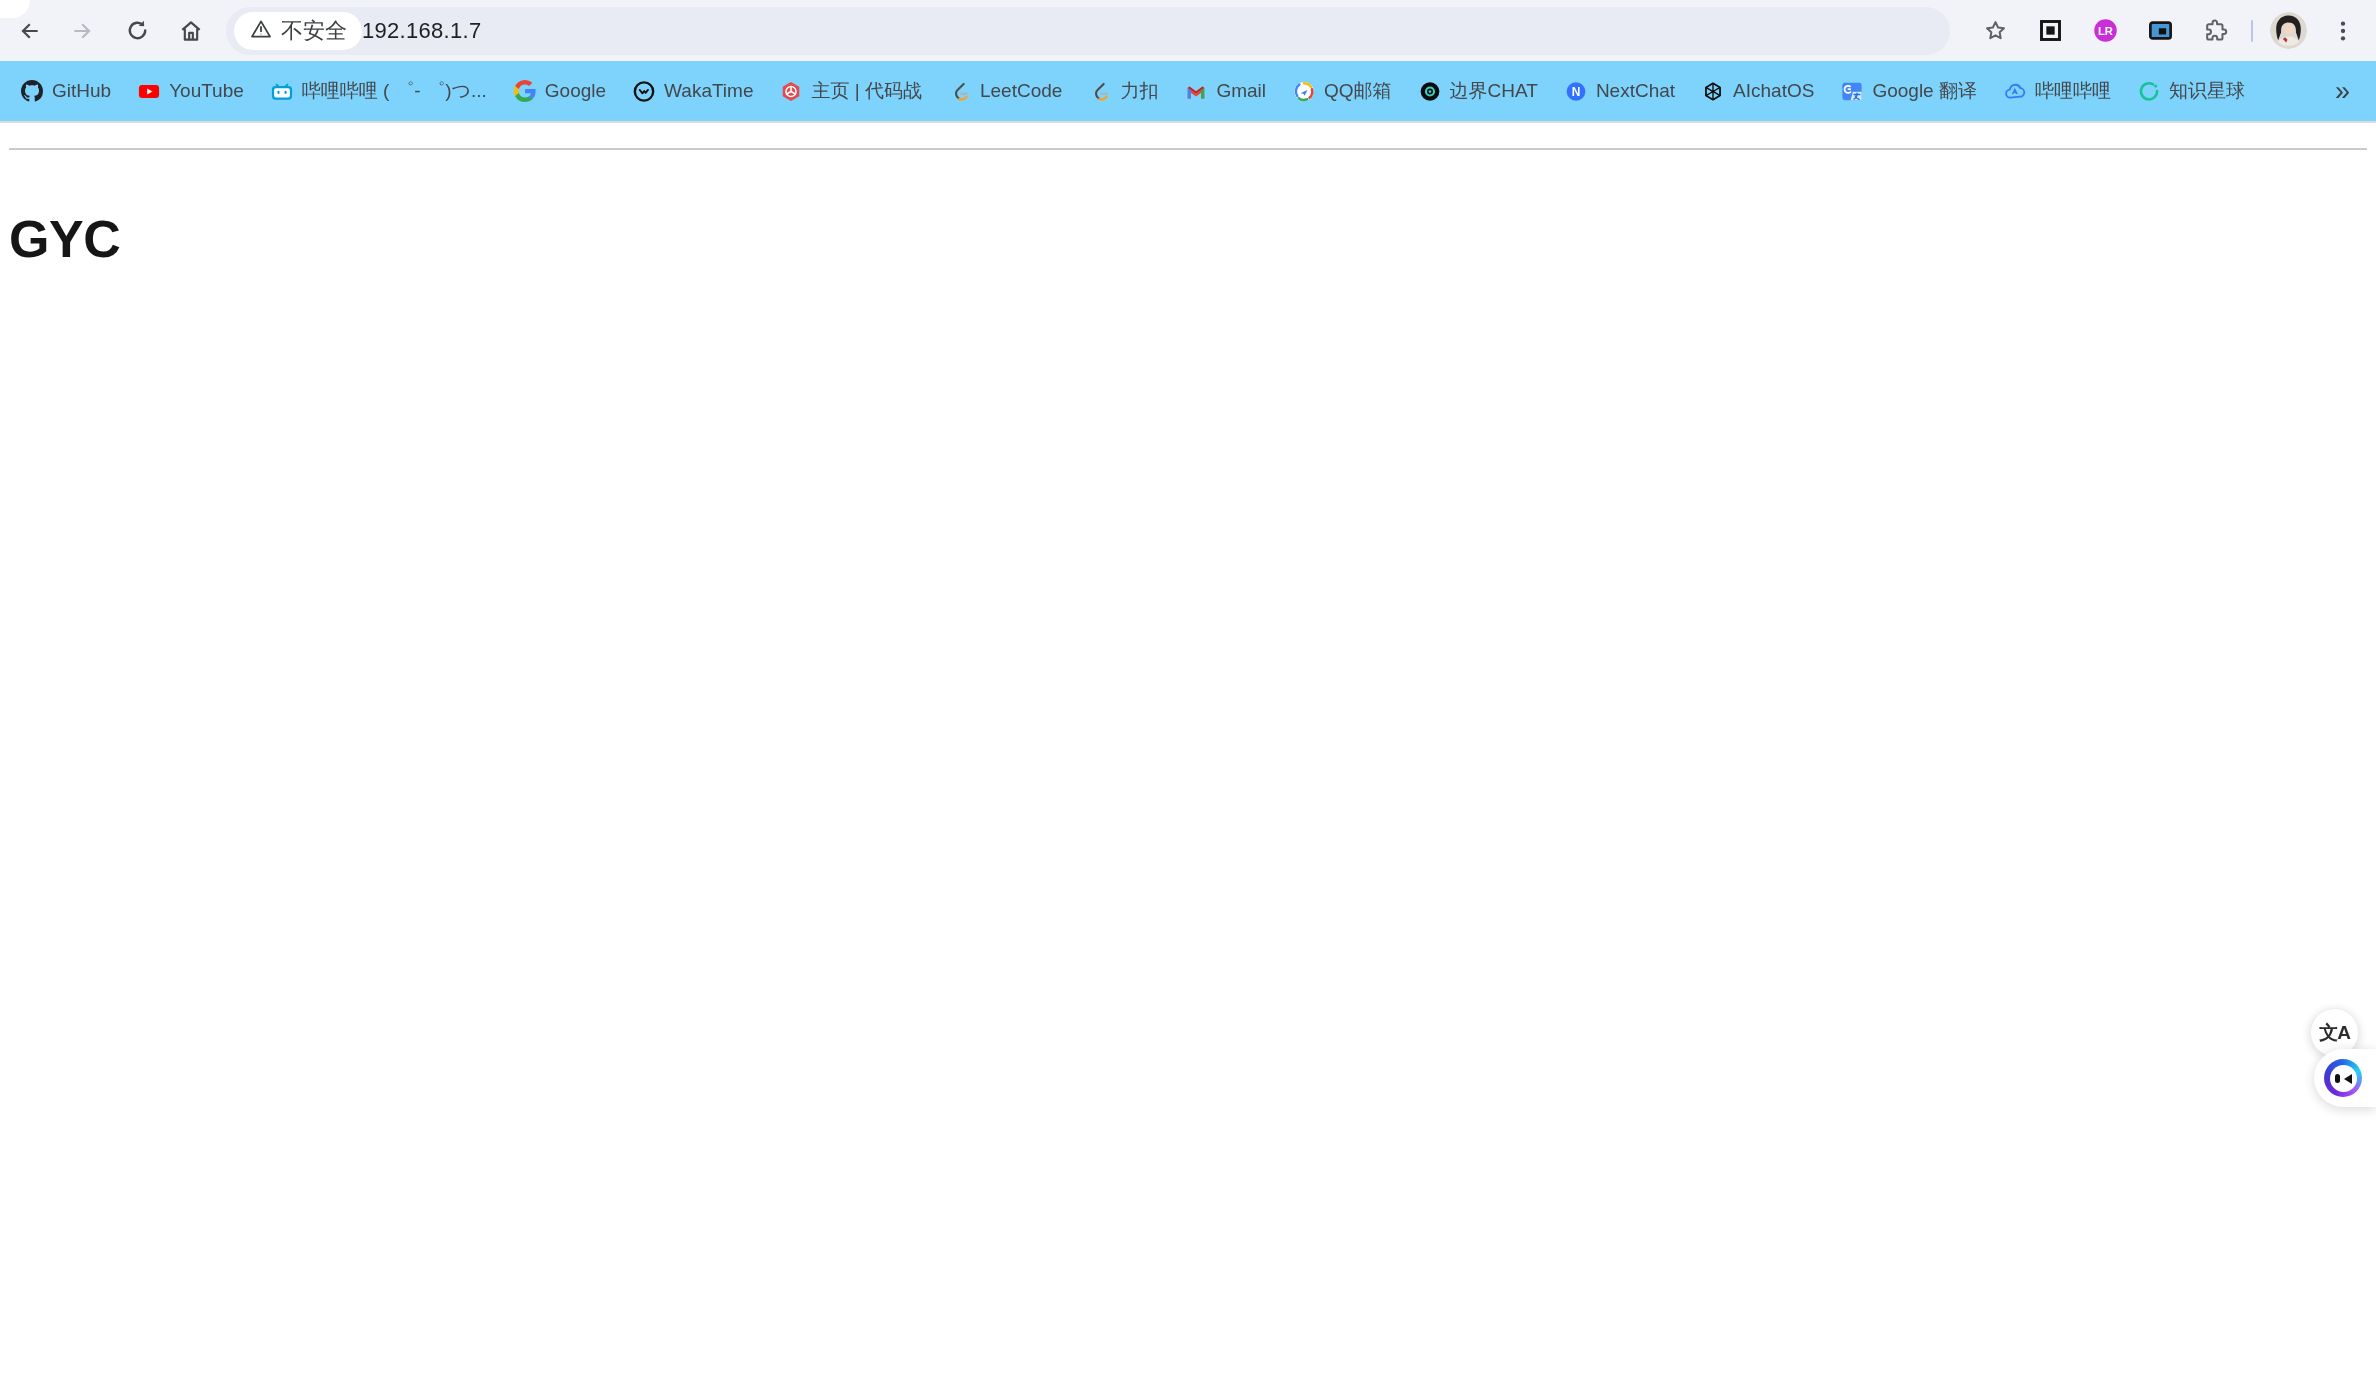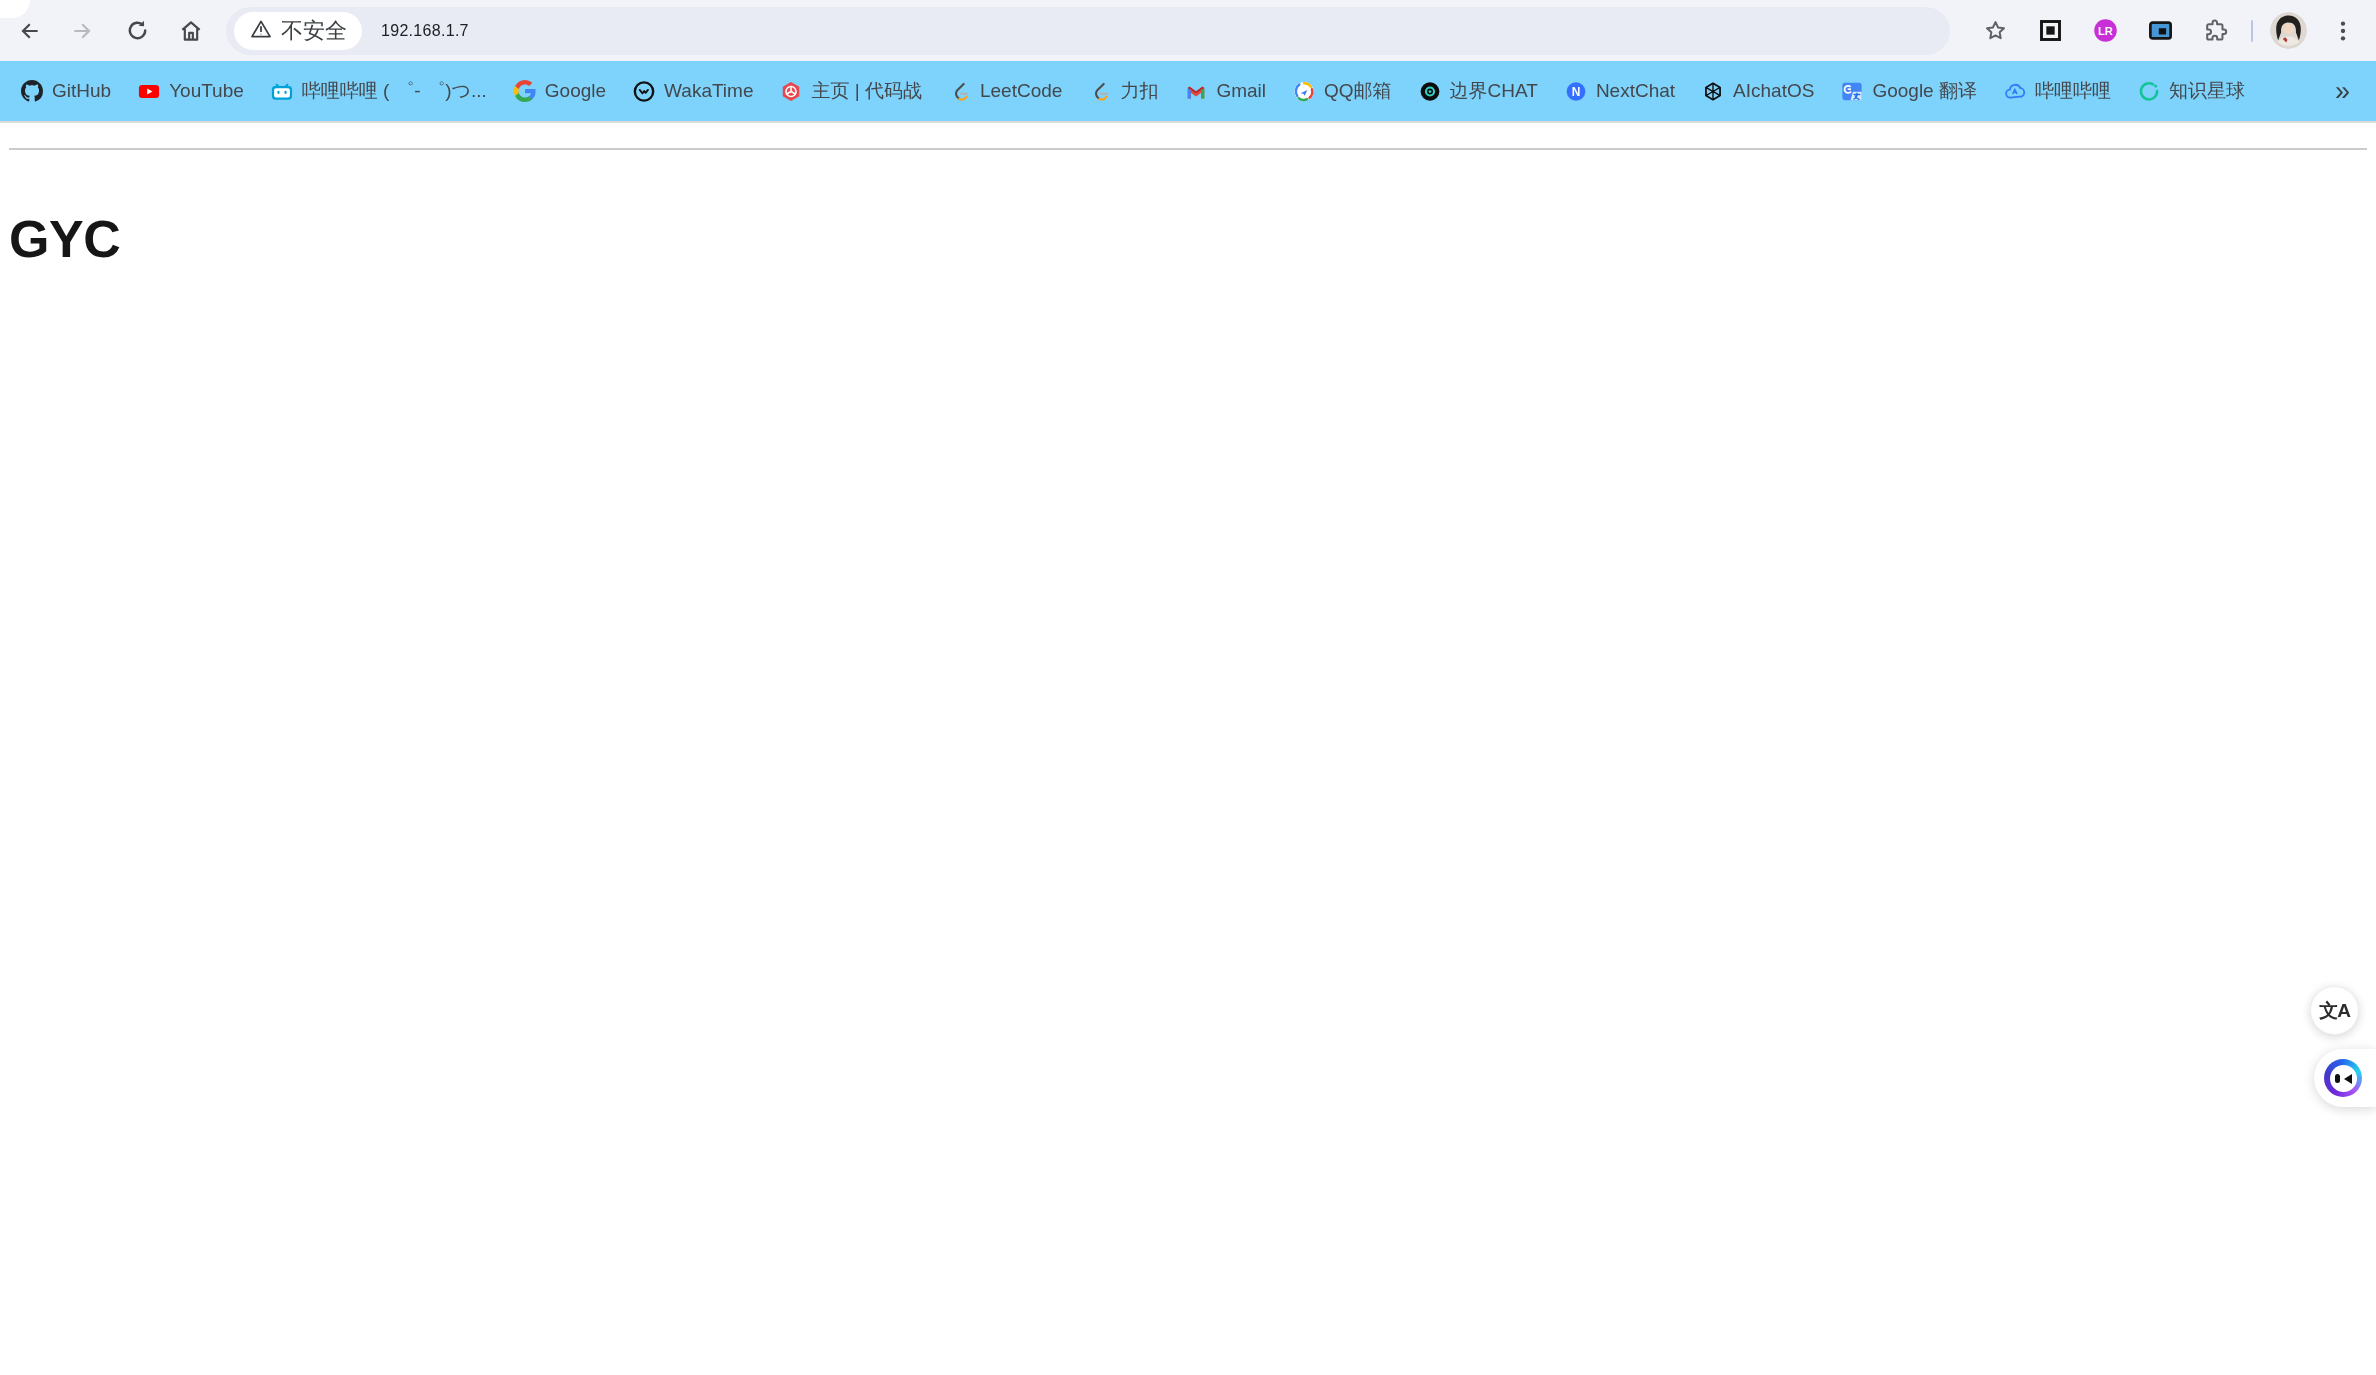--- a/index.html
+++ b/index.html
@@ -18,21 +18,21 @@
   .tb-btn svg{display:block}
   .omnibox{
     flex:1;height:48px;margin:0 26px 0 16px;background:#e9ebf4;border-radius:24px;
     display:flex;align-items:center;padding:0 8px;box-sizing:border-box;min-width:0;
   }
   .sec-chip{
     display:flex;align-items:center;gap:8px;height:38px;padding:0 15px;
     background:#fff;border-radius:19px;flex:0 0 auto;
   }
   .sec-chip-label{font-size:22px;color:#3c4043;white-space:nowrap}
-  .url-text{margin-left:19px;font-size:16px;color:#202124;letter-spacing:.3px;white-space:nowrap}
+  .url-text{font-size:22px;color:#202124;letter-spacing:.3px;white-space:nowrap}
   .tb-right{display:flex;align-items:center;gap:17px;padding-right:14px;flex:0 0 auto}
   .sep{width:2px;height:22px;background:#b9c6e8;border-radius:1px}
   .avatar{width:37px;height:37px;border-radius:50%;overflow:hidden;flex:0 0 auto}
   
   .bookmarks{
     height:62px;background:#7dd3fc;border-bottom:2px solid #dadce0;
     display:flex;align-items:center;padding:0 10px;box-sizing:border-box;text-align:center;
   }
   .bm-list{display:flex;align-items:center;gap:5px;min-width:0}
   .bm{
@@ -46,21 +46,21 @@
   .page{padding:0 9px}
   .page h1{
     margin:13px 0 0 0;font-size:55px;font-weight:700;color:#161616;letter-spacing:-.5px;line-height:1.2;
   }
   .page hr{border:none;border-top:2px solid #cbcbcb;margin:25px 0 0 0}
   .page h2{
     margin:58px 0 0 0;font-size:52px;font-weight:700;color:#161616;letter-spacing:-.5px;line-height:1.2;
   }
   
   .float-translate{
-    position:absolute;left:2310px;top:986px;width:47px;height:47px;border-radius:50%;
+    position:absolute;left:2310px;top:1008px;width:47px;height:47px;border-radius:50%;
     background:#fff;border:1px solid #ededed;box-shadow:0 2px 10px rgba(0,0,0,.16);
     display:flex;align-items:center;justify-content:center;cursor:pointer;
     font-size:19px;font-weight:700;color:#2c2c2c;letter-spacing:-1px;
   }
   .float-monica{
     position:absolute;right:0;top:1049px;width:62px;height:58px;background:#fff;
     border-radius:29px 0 0 29px;box-shadow:0 2px 12px rgba(0,0,0,.16);
     display:flex;align-items:center;padding-left:10px;box-sizing:border-box;cursor:pointer;
   }
   .monica-ring{

